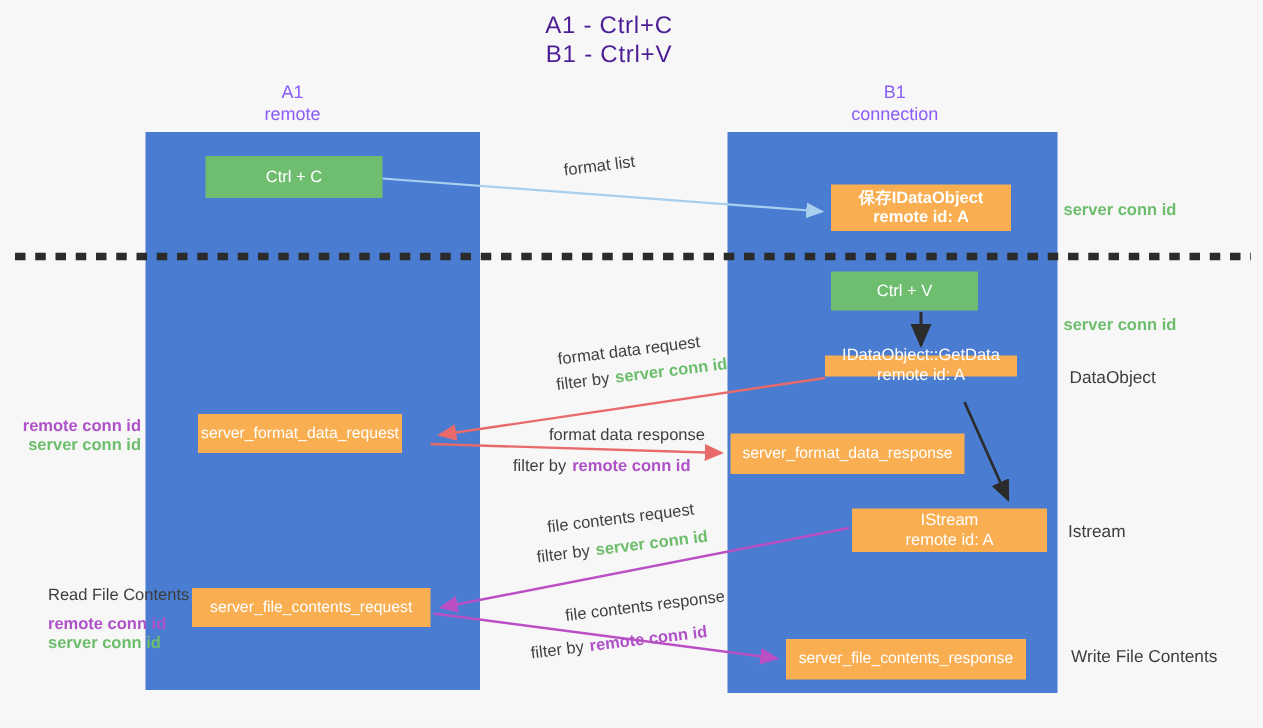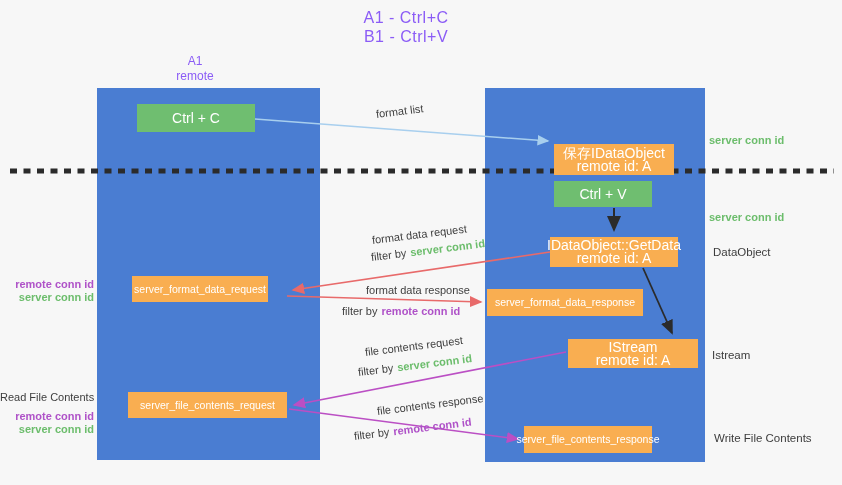--- a/index.html
+++ b/index.html
@@ -3,46 +3,46 @@
 <meta charset="utf-8">
 <style>
   * { margin:0; padding:0; box-sizing:border-box; }
   body { font-family:"Liberation Sans","DejaVu Sans",sans-serif; background:#e9e9e9; }
   #stage {
     position:relative; width:842px; height:485px; background:#f7f7f7;
     overflow:hidden; font-family:"Liberation Sans","DejaVu Sans",sans-serif;
   }
   .title {
     position:absolute; left:306px; top:8px; width:200px; text-align:center;
-    font-size:16px; line-height:19px; color:#8b5cf6; letter-spacing:0.5px;
+    font-size:16px; line-height:19px; color:#4c1d95; letter-spacing:0.5px;
   }
   .lane { position:absolute; background:#4a7dd2; }
   .lane-a1 { left:97px; top:88px; width:223px; height:372px; }
   .lane-b1 { left:485px; top:88px; width:220px; height:374px; }
   .lane-header {
     position:absolute; text-align:center; font-size:12px; line-height:15px; color:#8b5cf6;
   }
   .hdr-a1 { left:97px; top:54px; width:196px; }
   .hdr-b1 { left:485px; top:54px; width:223px; }
   .node {
     position:absolute; display:flex; flex-direction:column; align-items:center;
-    justify-content:center; color:#ffffff; font-size:14px; line-height:13px;
+    justify-content:center; color:#ffffff; font-size:11px; line-height:13px;
     text-align:center; white-space:nowrap;
   }
   .orange { background:#f9ae51; }
   .greenbtn { background:#6fbe70; }
   .n-ctrlc { left:137px; top:104px; width:118px; height:28px; }
-  .n-save  { left:554px; top:144px; width:120px; height:31px; }
+  .n-save  { left:554px; top:123px; width:120px; height:31px;font-weight:bold; }
   .n-ctrlv { left:554px; top:181px; width:98px; height:26px; }
-  .n-getdata { left:550px; top:237px; width:128px; height:30px; }
+  .n-getdata { left:550px; top:237px; width:128px; height:14px; }
   .n-freq  { left:132px; top:276px; width:136px; height:26px; font-size:10.5px; }
   .n-fresp { left:487px; top:289px; width:156px; height:27px; font-size:10.5px; }
   .n-istream { left:568px; top:339px; width:130px; height:29px; }
   .n-creq  { left:128px; top:392px; width:159px; height:26px; font-size:10.5px; }
-  .n-cresp { left:524px; top:426px; width:128px; height:27px; font-size:10.5px; }
+  .n-cresp { left:524px; top:426px; width:160px; height:27px; font-size:10.5px; }
   .lbl { position:absolute; font-size:11px; color:#3f3f3f; white-space:nowrap; }
   .rot { transform:rotate(-7deg); transform-origin:left center; }
   .kw-green { color:#6cbd6c; font-weight:bold; }
   .kw-purple { color:#af52c8; font-weight:bold; }
   .filter-kw { margin-left:4px; }
   .sidelbl { position:absolute; font-size:11.5px; color:#3d3d3d; white-space:nowrap; }
   .greentag { position:absolute; font-size:11px; font-weight:bold; color:#6cbd6c; white-space:nowrap; }
   .leftblock { position:absolute; left:0; width:94px; text-align:right; line-height:13px; white-space:nowrap; }
   .leftblock .black-line { font-size:11px; color:#3d3d3d; font-weight:normal; }
   .leftblock .p-line { font-size:11px; font-weight:bold; color:#af52c8; }
@@ -55,20 +55,24 @@
 <div id="stage">
 
   <div class="title">
     <div>A1 - Ctrl+C</div>
     <div>B1 - Ctrl+V</div>
   </div>
 
   <div class="lane-header hdr-a1">
     <div>A1</div>
     <div>remote</div>
+  </div>
+  <div class="lane-header hdr-b1">
+    <div>B1</div>
+    <div>connection</div>
   </div>
 
   <div class="lane lane-a1"></div>
   <div class="lane lane-b1"></div>
 
   <svg class="overlay" width="842" height="485" viewBox="0 0 842 485">
     <defs>
       <marker id="m-blue" markerWidth="8" markerHeight="8" refX="7" refY="3.5" orient="auto">
         <path d="M0,0 L8,3.5 L0,7 Z" fill="#a8cfee"></path>
       </marker>
@@ -164,19 +168,19 @@
   <div class="greentag" style="left:709px; top:134px;">server conn id</div>
   <div class="greentag" style="left:709px; top:211px;">server conn id</div>
   <div class="sidelbl" style="left:713px; top:246px;">DataObject</div>
   <div class="sidelbl" style="left:712px; top:349px;">Istream</div>
   <div class="sidelbl" style="left:714px; top:432px;">Write File Contents</div>
 
   <div class="leftblock" style="top:278px;">
     <div class="p-line">remote conn id</div>
     <div class="g-line">server conn id</div>
   </div>
-  <div class="leftblock" style="top:391px;">
+  <div class="leftblock" style="top:391px;padding-left:32px;">
     <div class="black-line">Read File Contents</div>
     <div class="p-line" style="margin-top:6px;">remote conn id</div>
     <div class="g-line">server conn id</div>
   </div>
 
 </div>
 
 </body></html>

